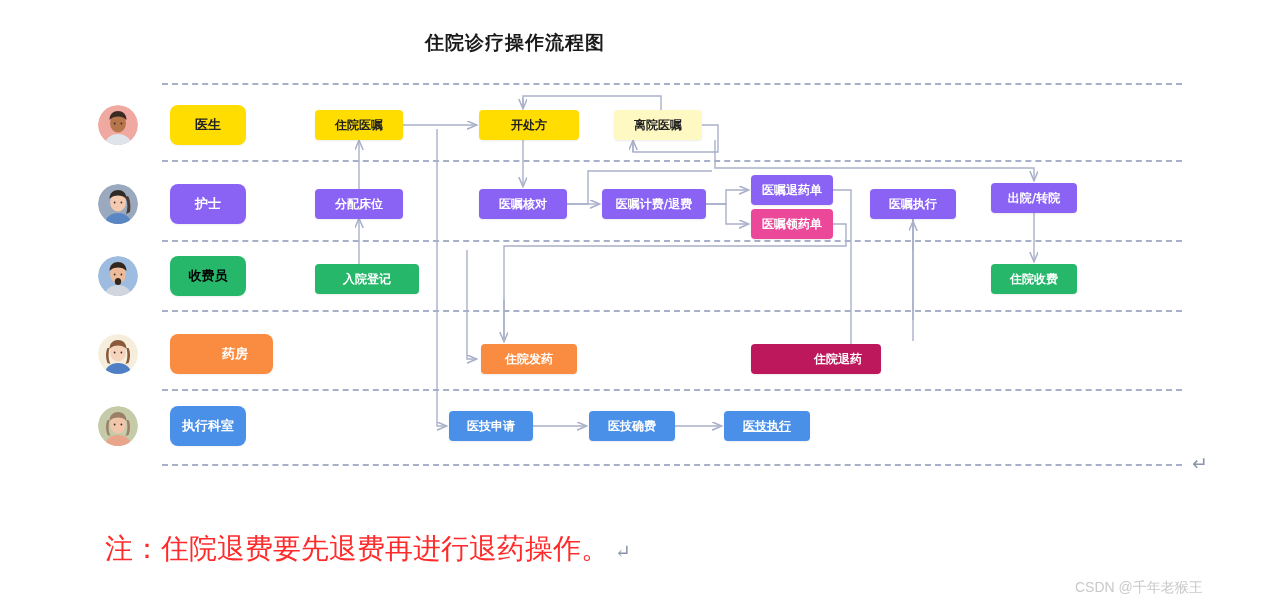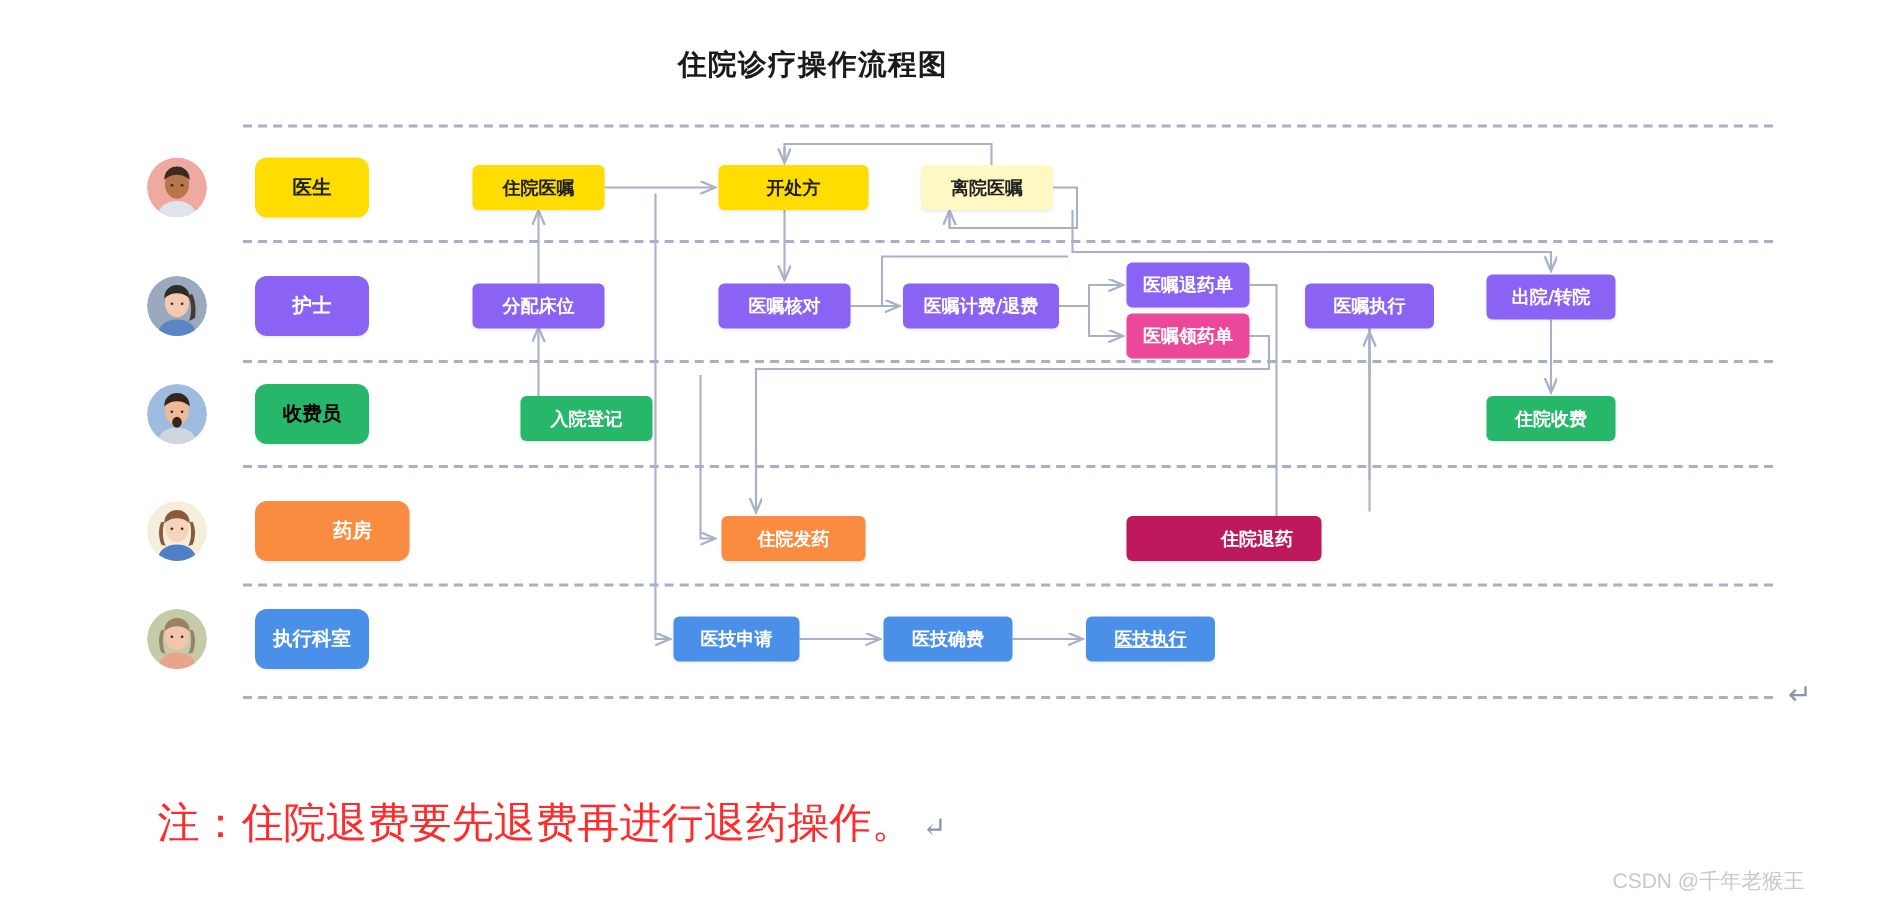--- a/index.html
+++ b/index.html
@@ -11,21 +11,20 @@
     position:relative;
   }
   #canvas{position:absolute;left:0;top:0;width:1267px;height:607px;}
 
   
   .title{
     position:absolute;left:0;top:30px;width:1030px;
     text-align:center;
     font-size:19px;font-weight:bold;color:#1a1a1a;
     letter-spacing:1px;
-    padding-left:27px;
   }
 
   
   .lane-sep{
     position:absolute;left:162px;width:1020px;height:0;
     border-top:2px dashed #9aa3c0;
     opacity:.85;
   }
 
   
@@ -201,21 +200,21 @@
           <path d="M7 40c0-7 6-11 13-11s13 4 13 11z" fill="#cfd6de"></path>
           <ellipse cx="20" cy="18" rx="8" ry="9.5" fill="#edbb9a"></ellipse>
           <path d="M11.5 15c0-6 4-9 8.5-9s8.5 3 8.5 9c0 0-3-3.5-8.5-3.5S11.5 15 11.5 15z" fill="#33261c"></path>
           <ellipse cx="20" cy="25.5" rx="3.2" ry="3.6" fill="#33261c"></ellipse>
           <circle cx="16.6" cy="18.5" r="0.9" fill="#3a2b22"></circle>
           <circle cx="23.4" cy="18.5" r="0.9" fill="#3a2b22"></circle>
         </svg></div>
       <div class="role" style="left: 170px; top: 256px; background: rgb(39, 183, 107); color: #000000;">
         <span>收费员</span>
       </div>
-      <div class="node" style="left: 315px; top: 264px; width: 88px; background: rgb(39, 183, 107); color: rgb(255, 255, 255); margin-left: 32px;">
+      <div class="node" style="left: 315px; top: 264px; width: 104px; background: rgb(39, 183, 107); color: rgb(255, 255, 255);">
         <span>入院登记</span>
       </div>
       <div class="node" style="left: 991px; top: 264px; width: 86px; background: rgb(39, 183, 107); color: rgb(255, 255, 255);">
         <span>住院收费</span>
       </div>
       <div class="avatar" style="left: 98px; top: 334px;"><svg viewBox="0 0 40 40" width="40" height="40">
           <circle cx="20" cy="20" r="20" fill="#F6EEDC"></circle>
           <path d="M7 40c0-7 6-11 13-11s13 4 13 11z" fill="#4f7fc4"></path>
           <ellipse cx="20" cy="18" rx="8" ry="9.5" fill="#f6d3bb"></ellipse>
           <path d="M11.5 15c0-6 4-9 8.5-9s8.5 3 8.5 9c0 0-3-3.5-8.5-3.5S11.5 15 11.5 15z" fill="#8a5a3b"></path>

